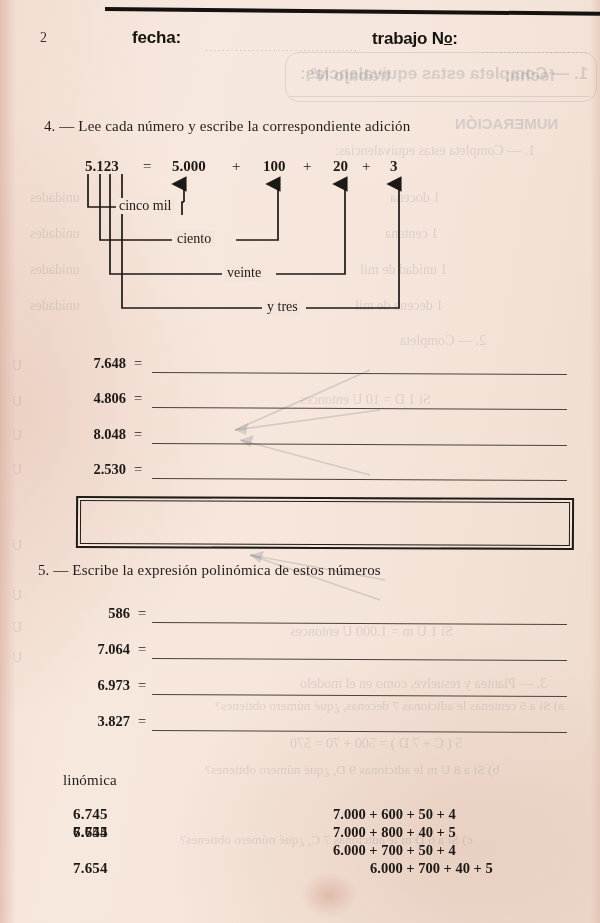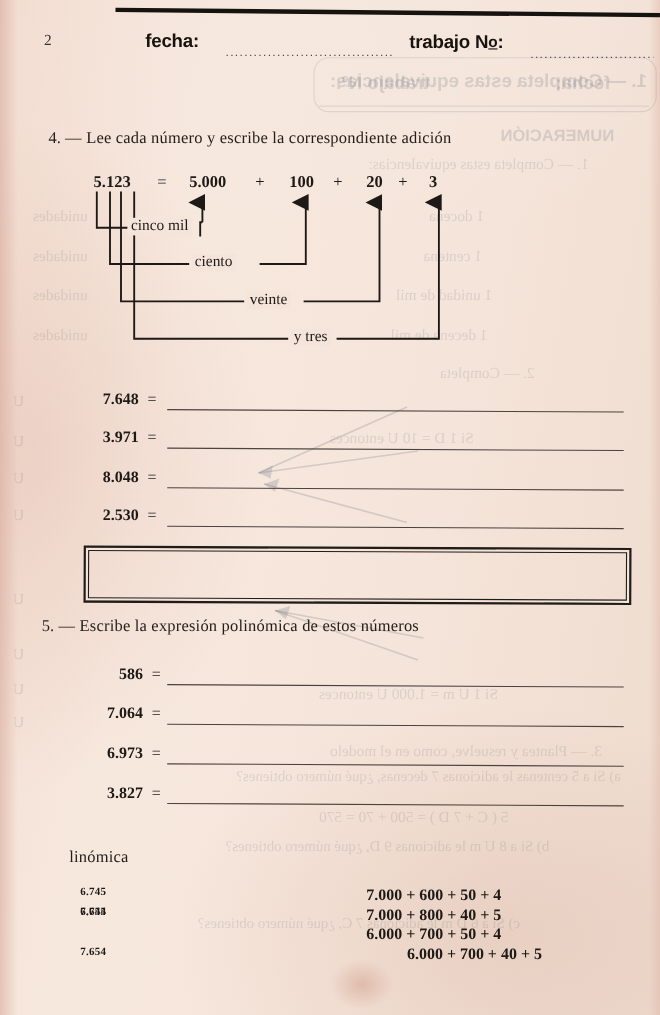--- a/index.html
+++ b/index.html
@@ -178,21 +178,21 @@
     top: 504px;
     width: 470px;
     font-size: 14.5px;
     line-height: 17px;
     color: #201c19;
   }
 
   
   .m-left {
     position: absolute;
-    font-size: 10px;
+    font-size: 15px;
     font-weight: bold;
     color: #1d1916;
     letter-spacing: .2px;
   }
   .m-right {
     position: absolute;
     font-size: 14.5px;
     font-weight: bold;
     color: #1d1916;
     white-space: nowrap;
@@ -324,21 +324,21 @@
     <div class="ex-label" style="left:224px; top:115px;">veinte</div>
     <div class="ex-label" style="left:264px; top:149px;">y tres</div>
   </div>
 
   <div class="ans-row">
     <div class="ans-num" style="left:58px; top:355px; width:68px;">7.648</div>
     <div class="ans-eq" style="left:134px; top:355px;">=</div>
     <div class="ans-line" style="left:152px; top:373px; width:415px; transform:rotate(0.3deg);"></div>
   </div>
   <div class="ans-row">
-    <div class="ans-num" style="left:58px; top:390px; width:68px;">3.971</div>
+    <div class="ans-num" style="left:58px; top:390px; width:68px;">4.806</div>
     <div class="ans-eq" style="left:134px; top:390px;">=</div>
     <div class="ans-line" style="left:152px; top:408px; width:415px; transform:rotate(0.3deg);"></div>
   </div>
   <div class="ans-row">
     <div class="ans-num" style="left:58px; top:426px; width:68px;">8.048</div>
     <div class="ans-eq" style="left:134px; top:426px;">=</div>
     <div class="ans-line" style="left:152px; top:444px; width:415px; transform:rotate(0.3deg);"></div>
   </div>
   <div class="ans-row">
     <div class="ans-num" style="left:58px; top:461px; width:68px;">2.530</div>

